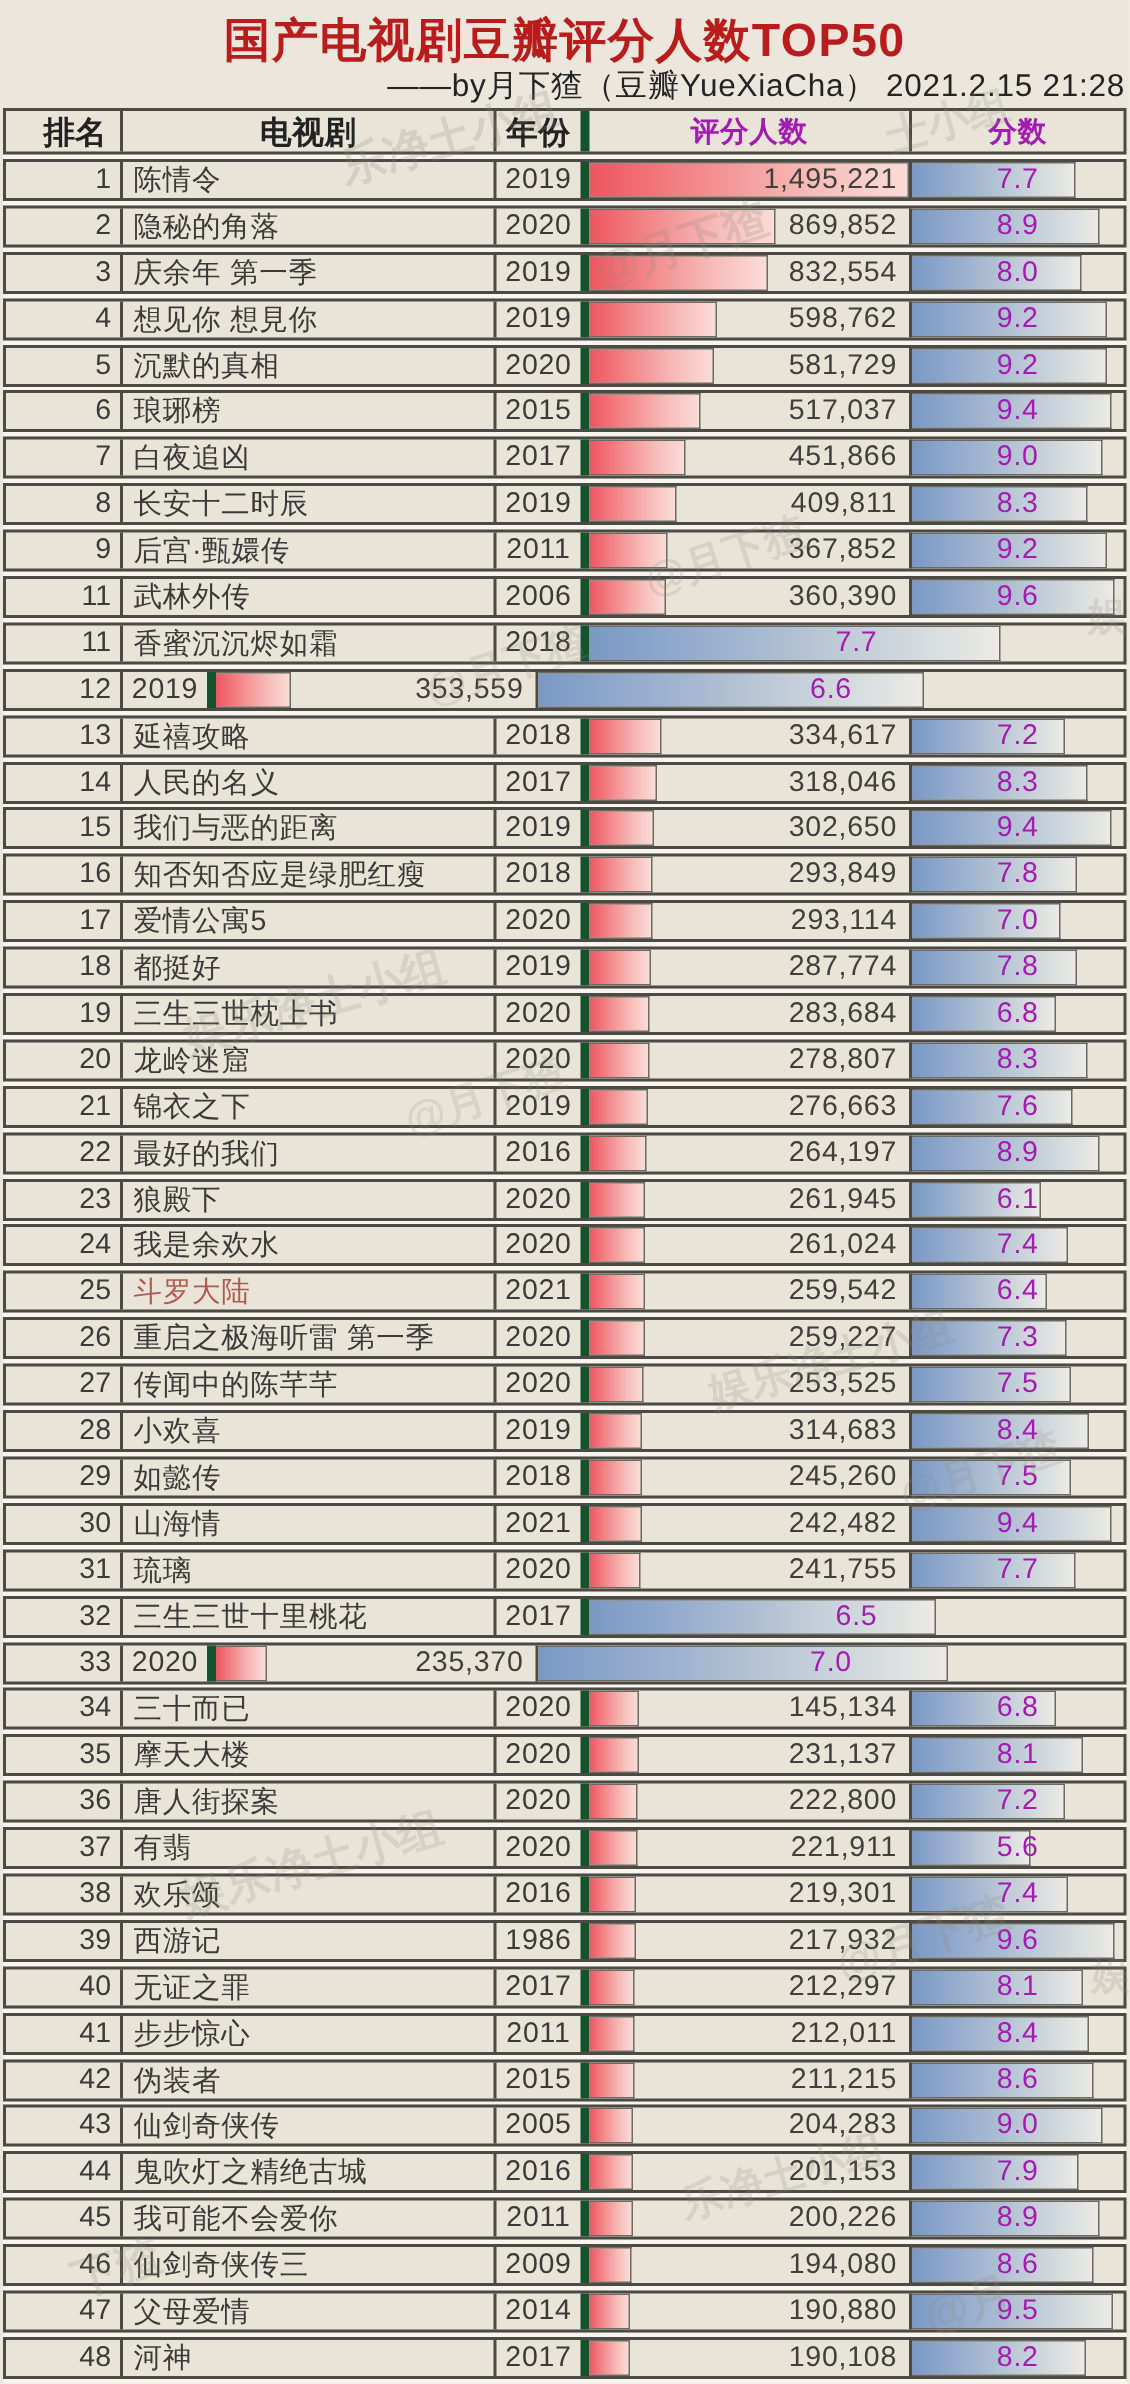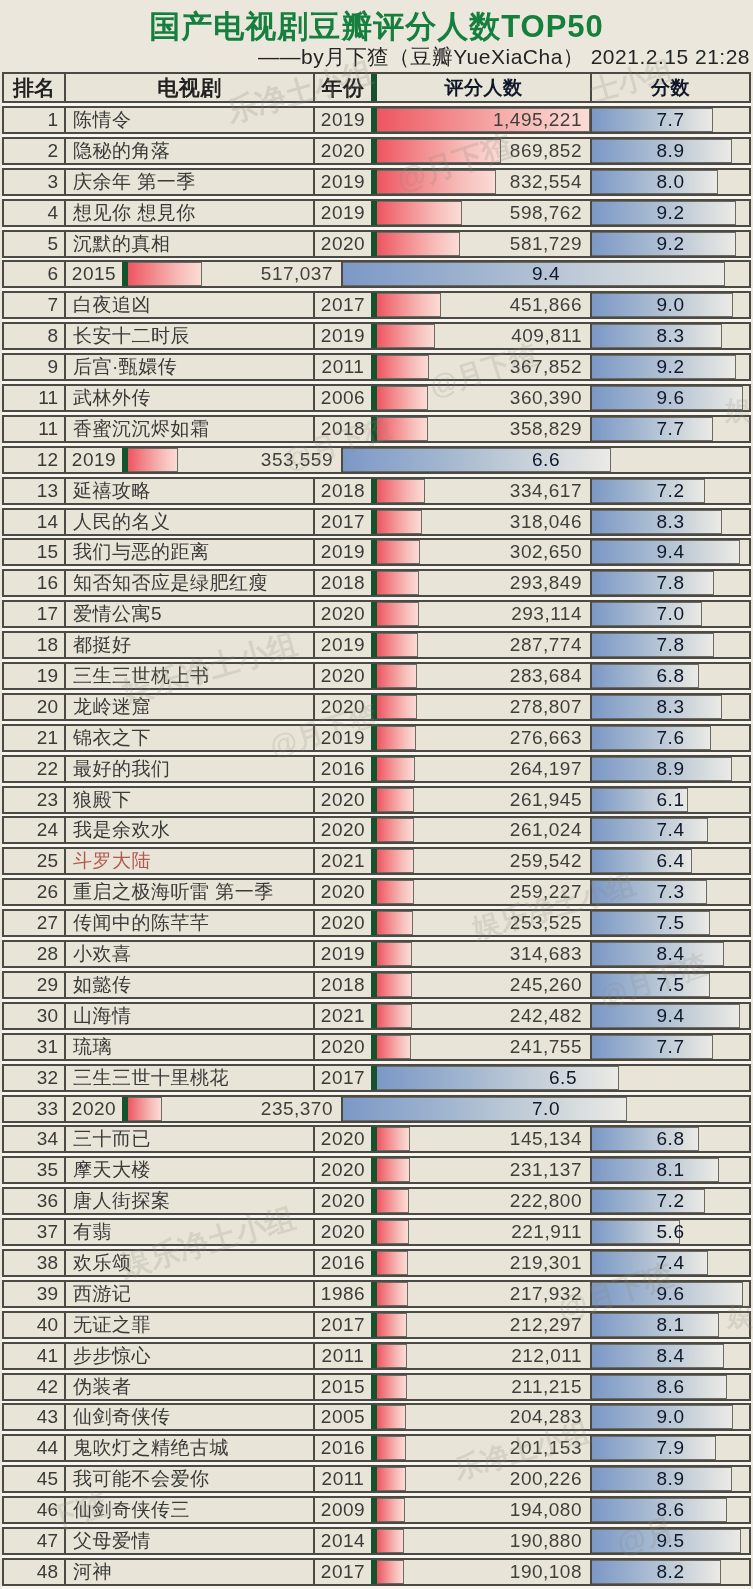--- a/index.html
+++ b/index.html
@@ -4,34 +4,34 @@
 <style>
   html,body{margin:0;padding:0;}
   body{
     width:753px;height:1589px;overflow:hidden;position:relative;
     background:#ebe7dc;
     font-family:"Liberation Sans","DejaVu Sans",sans-serif;
     color:#3a3a38;
   }
   .page-title{
     position:absolute;top:6px;left:0;width:753px;text-align:center;
-    font-size:31px;font-weight:bold;color:#15803d;letter-spacing:1px;
+    font-size:31px;font-weight:bold;color:#b91c1c;letter-spacing:1px;
   }
   .page-subtitle{
     position:absolute;top:43px;right:3px;text-align:right;
     font-size:21px;color:#242424;letter-spacing:0.5px;
   }
   .table-wrap{
     position:absolute;left:2px;top:72px;width:749px;
     background:#f7f5ee;
   }
   .trow{
     display:flex;align-items:center;box-sizing:border-box;
     height:28px;margin-bottom:2.9px;
-    border:2px solid #4b4a45;background:#e8e4d8;
+    border:2px solid #4b4a45;background:#e8e4d8;padding-left:16px;
   }
   .trow.header{height:31px;margin-bottom:3px;font-weight:bold;}
   .cell{
     box-sizing:border-box;height:100%;display:flex;align-items:center;
     font-size:19px;white-space:nowrap;overflow:hidden;
   }
   .c-rank{width:62px;border-right:2px solid #4b4a45;justify-content:flex-end;padding-right:6px;}
   .c-title{width:249px;border-right:2px solid #4b4a45;padding-left:7px;letter-spacing:0.5px;}
   .c-year{width:62px;border-right:6px solid #14532d;justify-content:center;letter-spacing:0.5px;}
   .c-raters{width:215px;border-right:2px solid #4b4a45;position:relative;}
@@ -42,21 +42,21 @@
     border:1px solid #6b6a63;border-left:none;
   }
   .bar-red{background:linear-gradient(90deg,#ee5560 0%,#f28387 30%,#f7bcb8 70%,#fbdcd6 100%);}
   .bar-blue{background:linear-gradient(90deg,#7b98c6 0%,#9fb4cf 35%,#d4dadd 80%,#ebeae6 100%);}
   .num{
     position:absolute;right:8px;top:0;bottom:0;display:flex;align-items:center;
     font-size:19px;letter-spacing:0.5px;color:#403f3c;z-index:1;
   }
   .score-num{
     position:absolute;left:0;right:0;top:0;bottom:0;display:flex;align-items:center;justify-content:center;
-    font-size:19px;letter-spacing:0.5px;color:#0f172a;z-index:1;
+    font-size:19px;letter-spacing:0.5px;color:#a21caf;z-index:1;
   }
   .hl .c-title{color:#b4574f;}
   .wm{
     position:absolute;color:#8d8b7c;pointer-events:none;white-space:nowrap;
     font-weight:bold;z-index:3;
   }
   .wm.vert{writing-mode:vertical-rl;}
 </style>
 </head>
 <body>
@@ -142,20 +142,21 @@
       <span class="num">581,729</span>
     </div>
     <div class="cell c-score">
       <div class="bar bar-blue" style="width: 92%;"></div>
       <span class="score-num">9.2</span>
     </div>
   </div>
 
   <div class="trow">
     <div class="cell c-rank">6</div>
+    <div class="cell c-title">琅琊榜</div>
     <div class="cell c-year">2015</div>
     <div class="cell c-raters">
       <div class="bar bar-red" style="width: 34.58%;"></div>
       <span class="num">517,037</span>
     </div>
     <div class="cell c-score">
       <div class="bar bar-blue" style="width: 94%;"></div>
       <span class="score-num">9.4</span>
     </div>
   </div>
@@ -213,24 +214,20 @@
     <div class="cell c-score">
       <div class="bar bar-blue" style="width: 96%;"></div>
       <span class="score-num">9.6</span>
     </div>
   </div>
 
   <div class="trow">
     <div class="cell c-rank">11</div>
     <div class="cell c-title">香蜜沉沉烬如霜</div>
     <div class="cell c-year">2018</div>
-    <div class="cell c-raters">
-      <div class="bar bar-red" style="width: 24%;"></div>
-      <span class="num">358,829</span>
-    </div>
     <div class="cell c-score">
       <div class="bar bar-blue" style="width: 77%;"></div>
       <span class="score-num">7.7</span>
     </div>
   </div>
 
   <div class="trow">
     <div class="cell c-rank">12</div>
     <div class="cell c-year">2019</div>
     <div class="cell c-raters">

